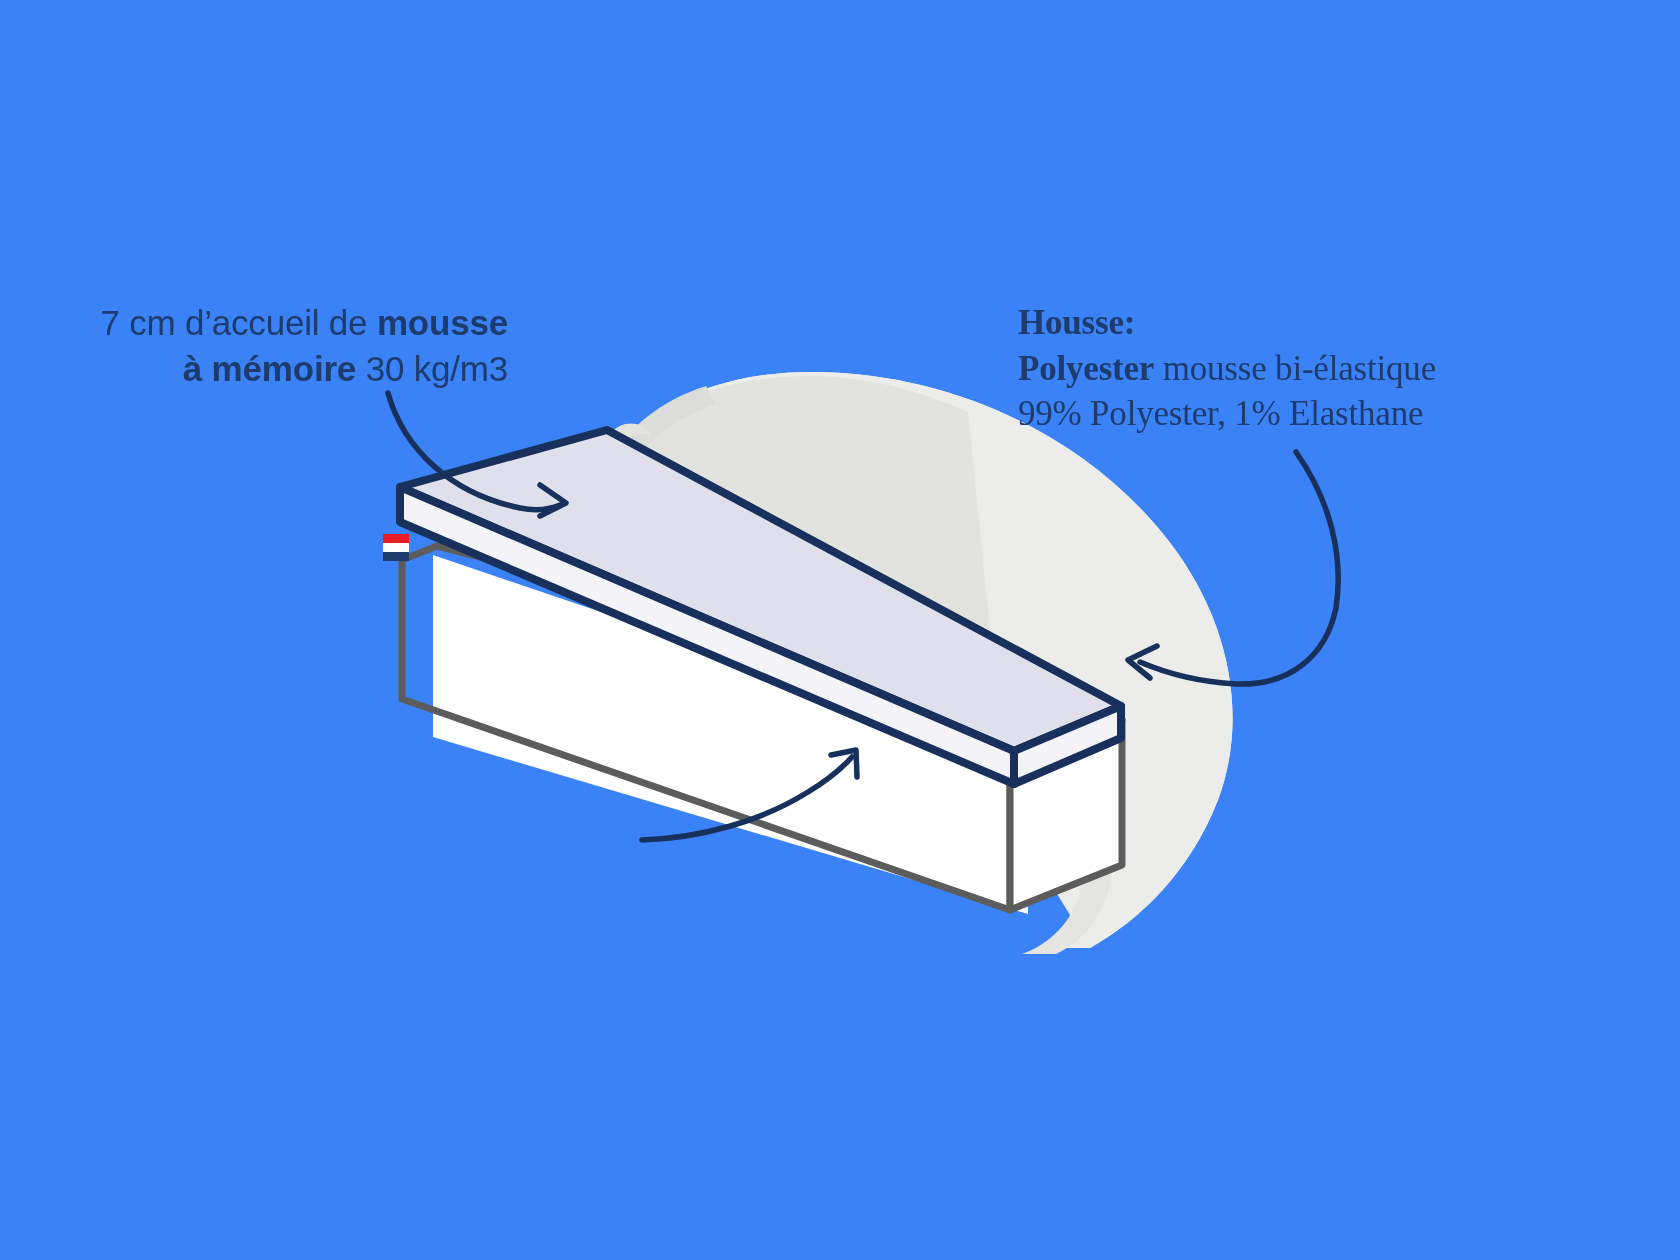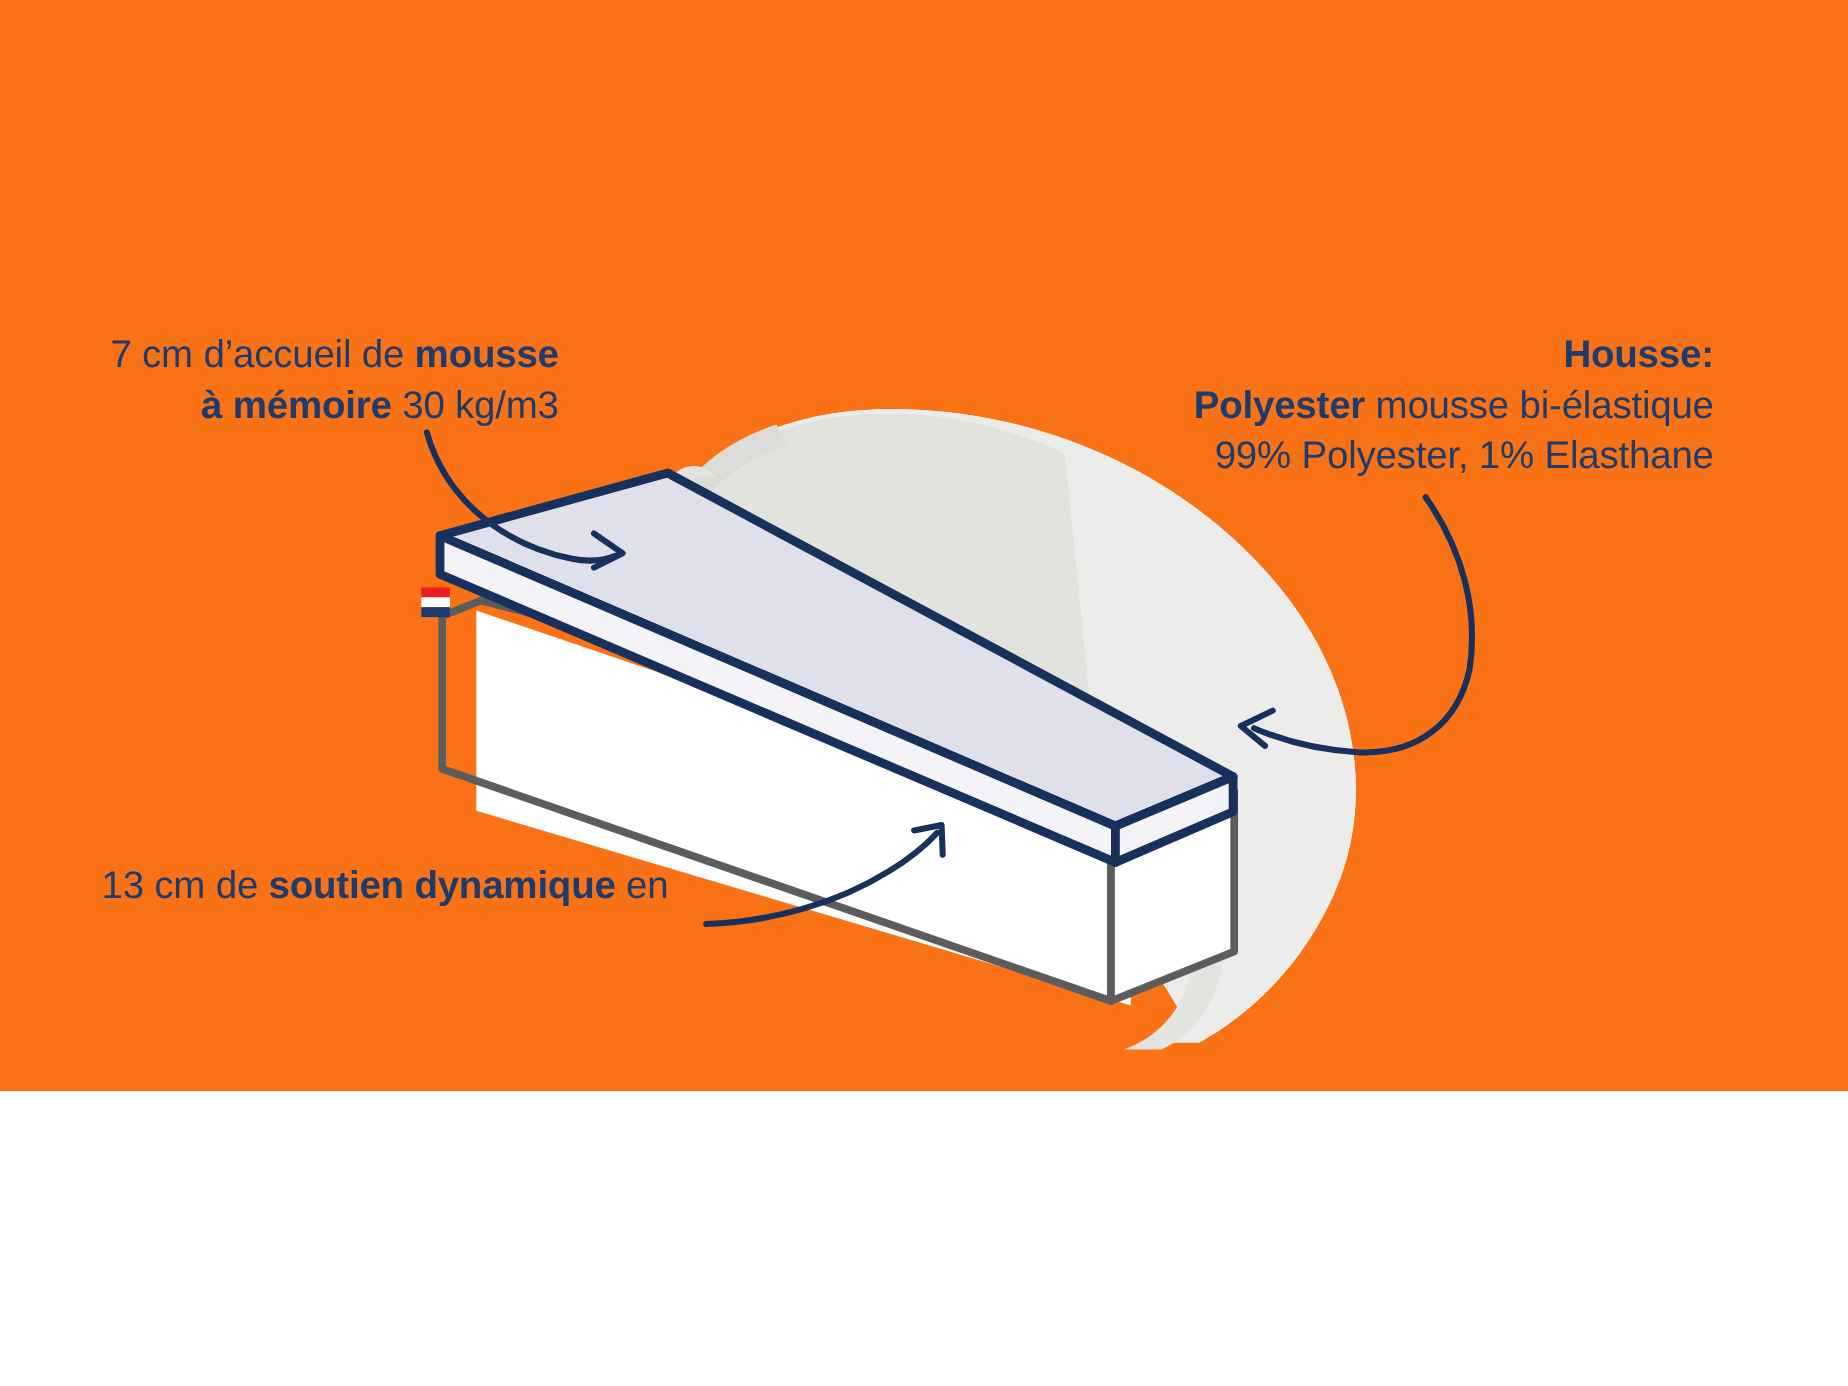--- a/index.html
+++ b/index.html
@@ -6,22 +6,22 @@
     margin: 0;
     padding: 0;
     background: #ffffff;
   }
   body {
     font-family: "Liberation Sans", sans-serif;
   }
   #stage {
     position: relative;
     width: 1680px;
-    height: 992px;
-    background: #f97316;
+    height: 1260px;
+    background: #3b82f6;
     overflow: hidden;
   }
   .diagram-svg {
     position: absolute;
     left: 0;
     top: 0;
     width: 1680px;
     height: 1260px;
     display: block;
   }
@@ -45,22 +45,23 @@
   }
   #callout-support {
     left: 30px;
     top: 782px;
     text-align: center;
     width: 640px;
   }
   #callout-cover {
     left: 1018px;
     top: 300px;
-    text-align: right;
+    text-align: left;
     width: 540px;
+    font-family: Liberation Serif, serif;
   }
   .callout-line {
     display: block;
   }
 </style>
 </head>
 <body>
 
 <div id="stage">
 
@@ -173,21 +174,20 @@
     </g>
 
   </svg>
 
   <div class="callout" id="callout-memory">
     <span class="callout-line"><span>7 cm d’accueil de </span><span class="b">mousse</span></span>
     <span class="callout-line"><span class="b">à mémoire</span><span> 30 kg/m3</span></span>
   </div>
 
   <div class="callout" id="callout-support">
-    <span class="callout-line"><span>13 cm de </span><span class="b">soutien dynamique</span><span> en</span></span>
   </div>
 
   <div class="callout" id="callout-cover">
     <span class="callout-line b">Housse:</span>
     <span class="callout-line"><span class="b">Polyester</span><span> mousse bi-élastique</span></span>
     <span class="callout-line">99% Polyester, 1% Elasthane</span>
   </div>
 
 </div>
 

